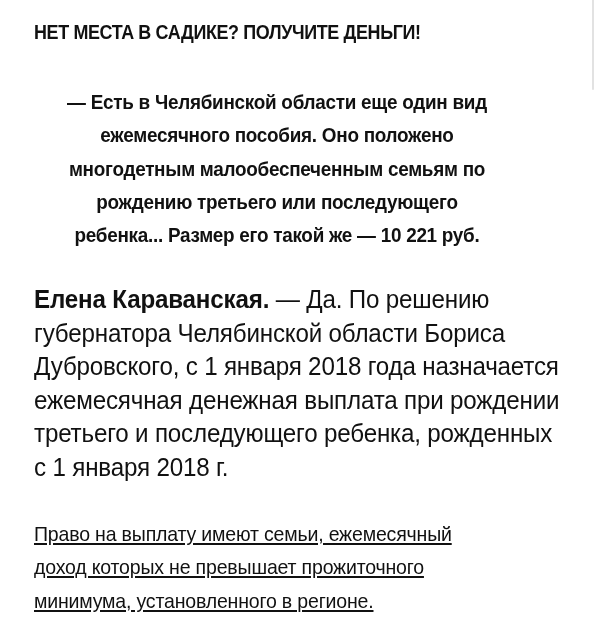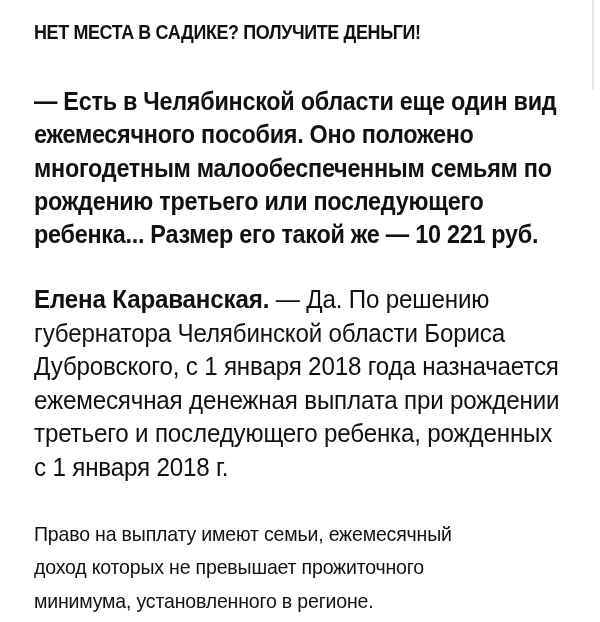--- a/index.html
+++ b/index.html
@@ -26,24 +26,25 @@
       font-size: 19.5px;
       font-weight: bold;
       line-height: 30px;
       letter-spacing: -0.4px;
       transform: scaleX(0.92);
       transform-origin: left center;
       white-space: nowrap;
     }
     .question {
       margin: 38px 0 0 0;
-      font-size: 26px;
+      font-size: 21px;
       font-weight: bold;
       line-height: 33.3px;
       letter-spacing: -0.3px;
+      text-align: center;
     }
     .question span { display: block; white-space: nowrap; transform: scaleX(0.9); transform-origin: left center; }
     .answer {
       margin: 32px 0 0 0;
       font-size: 26px;
       font-weight: normal;
       line-height: 33.4px;
       letter-spacing: -0.2px;
     }
     .answer .line, .rights .line {
@@ -53,20 +54,21 @@
       transform-origin: left center;
     }
     .speaker {
       font-weight: bold;
     }
     .rights {
       margin: 33px 0 0 0;
       font-size: 21px;
       line-height: 33.4px;
       letter-spacing: -0.2px;
+      text-decoration: underline;
     }
     .scroll-indicator {
       position: absolute;
       left: 592px;
       top: 0;
       width: 2px;
       height: 90px;
       background: #e2e2e2;
       border-radius: 0 0 2px 2px;
     }

